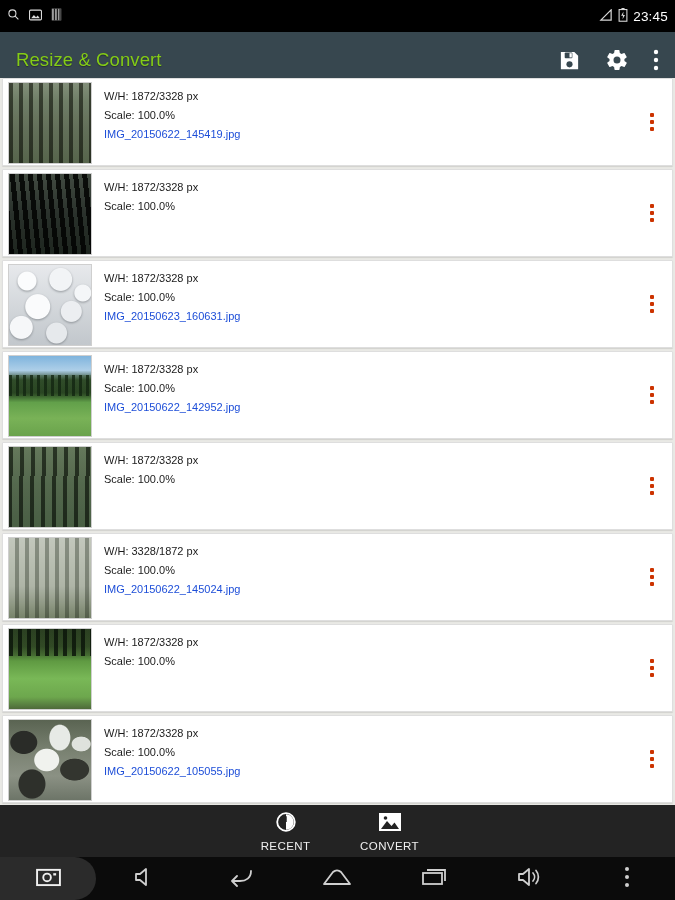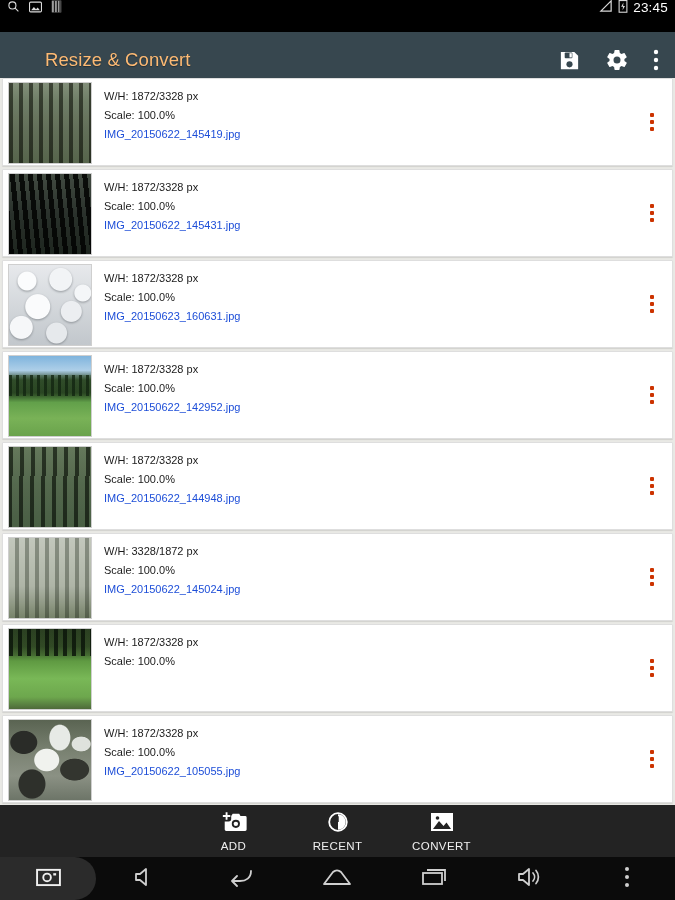--- a/index.html
+++ b/index.html
@@ -7,36 +7,35 @@
     width:675px; height:900px;
     background:#e8e8e4;
     font-family:"Liberation Sans", sans-serif;
     overflow:hidden;
   }
   .screen { position:relative; width:675px; height:900px; }
 
   
   .statusbar {
     height:32px; background:#000; color:#e9e9e9;
-    display:flex; align-items:flex-end; padding:16px 7px;
+    display:flex; align-items:center; padding:16px 7px;
     font-size:12.5px;
   }
   .sb-left { display:flex; align-items:center; gap:9px; }
   .sb-right { margin-left:auto; display:flex; align-items:center; gap:5px; }
   .sb-time { font-size:13.5px; color:#fff; letter-spacing:.2px; }
 
   
   .appbar {
     height:56px; background:#37474f;
     display:flex; align-items:center; padding:0 16px;
   }
   .appbar-title {
-    color:#fdba74; font-size:18.5px; letter-spacing:.1px;
+    color:#84cc16; font-size:18.5px; letter-spacing:.1px;
     text-shadow:0 1px 1px rgba(0,0,0,.35);
-    margin-left:29px;
   }
   .appbar-actions { margin-left:auto; display:flex; align-items:center; gap:24px; }
   .appbar-actions .act { display:flex; align-items:center; justify-content:center; cursor:pointer; }
 
   
   .list {
     position:absolute; top:78px; left:0; right:0; bottom:95px;
     background:#e9e9e5; overflow:hidden;
   }
   .card {
@@ -223,21 +222,20 @@
 
     <div class="card">
       <div class="thumb-wrap">
         <div class="thumb">
             <div class="sc t-dark"></div>
           </div>
       </div>
       <div class="meta">
         <div>W/H: 1872/3328 px</div>
         <div>Scale: 100.0%</div>
-        <div class="fname">IMG_20150622_145431.jpg</div>
       </div>
       <div class="row-menu">
           <i></i>
           <i></i>
           <i></i>
         </div>
     </div>
 
     <div class="card">
       <div class="thumb-wrap">
@@ -277,21 +275,20 @@
 
     <div class="card">
       <div class="thumb-wrap">
         <div class="thumb">
             <div class="sc t-forest2"></div>
           </div>
       </div>
       <div class="meta">
         <div>W/H: 1872/3328 px</div>
         <div>Scale: 100.0%</div>
-        <div class="fname">IMG_20150622_144948.jpg</div>
       </div>
       <div class="row-menu">
           <i></i>
           <i></i>
           <i></i>
         </div>
     </div>
 
     <div class="card">
       <div class="thumb-wrap">
@@ -342,31 +339,20 @@
       <div class="row-menu">
           <i></i>
           <i></i>
           <i></i>
         </div>
     </div>
 
   </div>
 
   <div class="actionbar">
-    <div class="action">
-      <span>
-        <svg width="26" height="22" viewBox="0 0 28 23">
-          <path d="M5 1v3H2v2h3v3h2V6h3V4H7V1z" fill="#fff"></path>
-          <path d="M11 5l1.6-2.4h7L21 5h5a1.6 1.6 0 0 1 1.6 1.6v13A1.6 1.6 0 0 1 26 21.2H5.6A1.6 1.6 0 0 1 4 19.6V11h4.2a3 3 0 0 0 2.8-3z" fill="#fff"></path>
-          <circle cx="16" cy="13.5" r="4.4" fill="#232323"></circle>
-          <circle cx="16" cy="13.5" r="2.4" fill="#fff"></circle>
-        </svg>
-      </span>
-      <span class="lbl">ADD</span>
-    </div>
 
 
     <div class="action">
       <span>
         <svg width="24" height="22" viewBox="0 0 24 24">
           <circle cx="12" cy="12" r="9.6" fill="none" stroke="#fff" stroke-width="2"></circle>
           <path d="M12 3.6a8.4 8.4 0 0 1 0 16.8z" fill="#fff"></path>
           <path d="M12 12V5.6" stroke="#232323" stroke-width="1.6"></path>
         </svg>
       </span>

